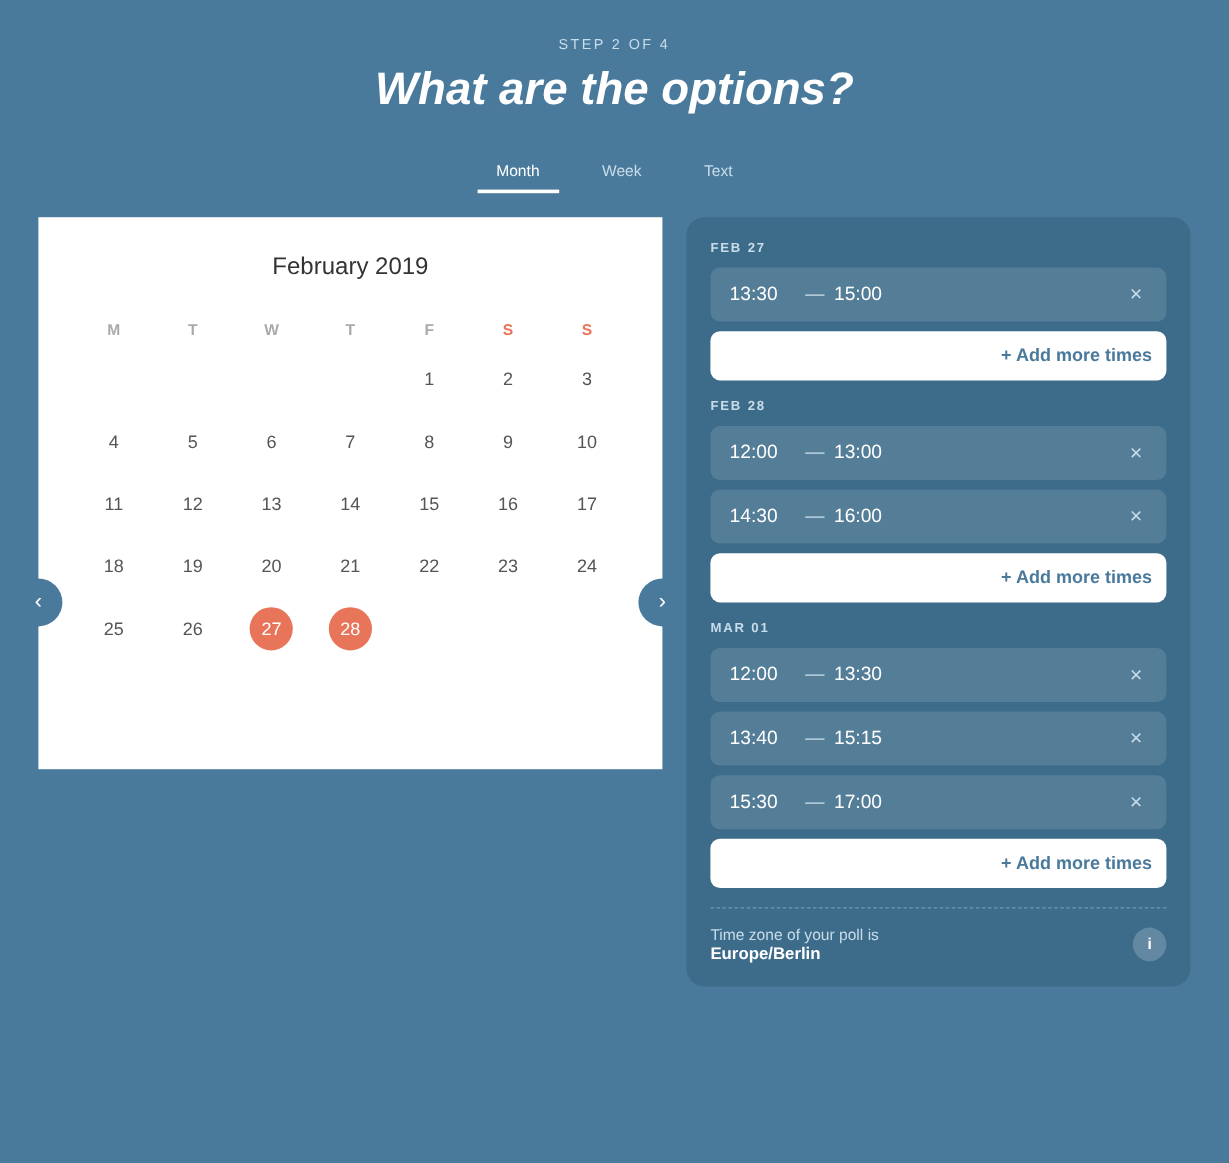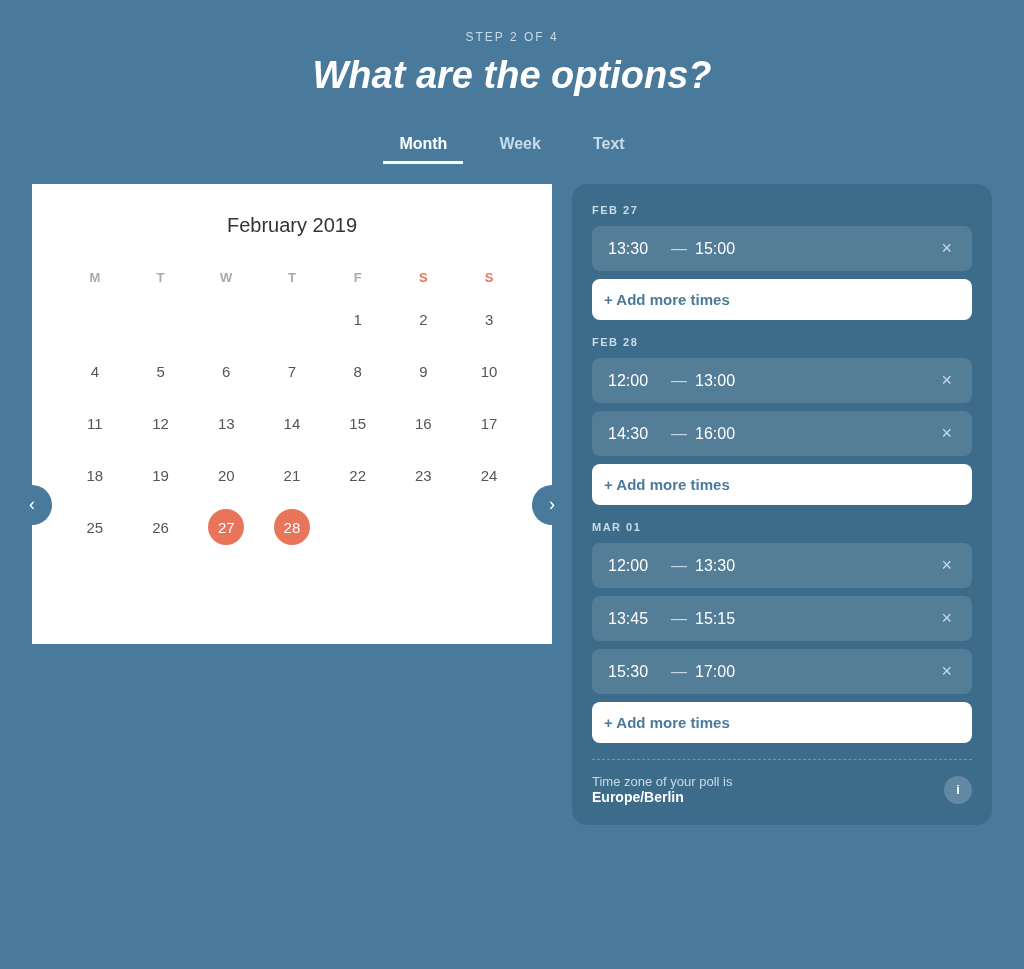--- a/index.html
+++ b/index.html
@@ -28,24 +28,24 @@
       text-align: center;
     }
     .tabs {
       display: flex;
       gap: 20px;
       margin-bottom: 20px;
     }
     .tab {
       padding: 8px 16px;
       color: #c8dce9;
-      font-size: 16px;
+      font-size: 13px;
       cursor: pointer;
       border-bottom: 3px solid transparent;
-      font-weight: 700;
+      font-weight: 400;
     }
     .tab.active {
       color: #ffffff;
       border-bottom: 3px solid #ffffff;
     }
     .main-content {
       display: flex;
       gap: 20px;
       width: 100%;
       max-width: 960px;
@@ -174,21 +174,21 @@
     .add-more-btn {
       background: white;
       border: none;
       border-radius: 8px;
       color: #4a7a9b;
       font-size: 15px;
       font-weight: 600;
       padding: 12px;
       width: 100%;
       cursor: pointer;
-      text-align: left;
+      text-align: right;
     }
     .timezone-info {
       border-top: 1px dashed #6a9ab5;
       padding-top: 14px;
       display: flex;
       align-items: center;
       justify-content: space-between;
     }
     .timezone-text {
       color: #c8dce9;
@@ -320,21 +320,21 @@
         </div><button class="add-more-btn">+ Add more times</button></div>
       <div class="date-section"><div class="date-label">MAR 01</div><div class="time-slot-card">
           <div style="display: flex; align-items: center; flex: 1 1 0%;">
             <span class="time-value">12:00</span>
             <span class="time-dash">—</span>
             <span class="time-value">13:30</span>
           </div>
           <button class="time-remove">×</button>
         </div><div class="time-slot-card">
           <div style="display: flex; align-items: center; flex: 1 1 0%;">
-            <span class="time-value">13:45</span>
+            <span class="time-value">13:40</span>
             <span class="time-dash">—</span>
             <span class="time-value">15:15</span>
           </div>
           <button class="time-remove">×</button>
         </div><div class="time-slot-card">
           <div style="display: flex; align-items: flex-end; flex: 1 1 0%;">
             <span class="time-value">15:30</span>
             <span class="time-dash">—</span>
             <span class="time-value">17:00</span>
           </div>

